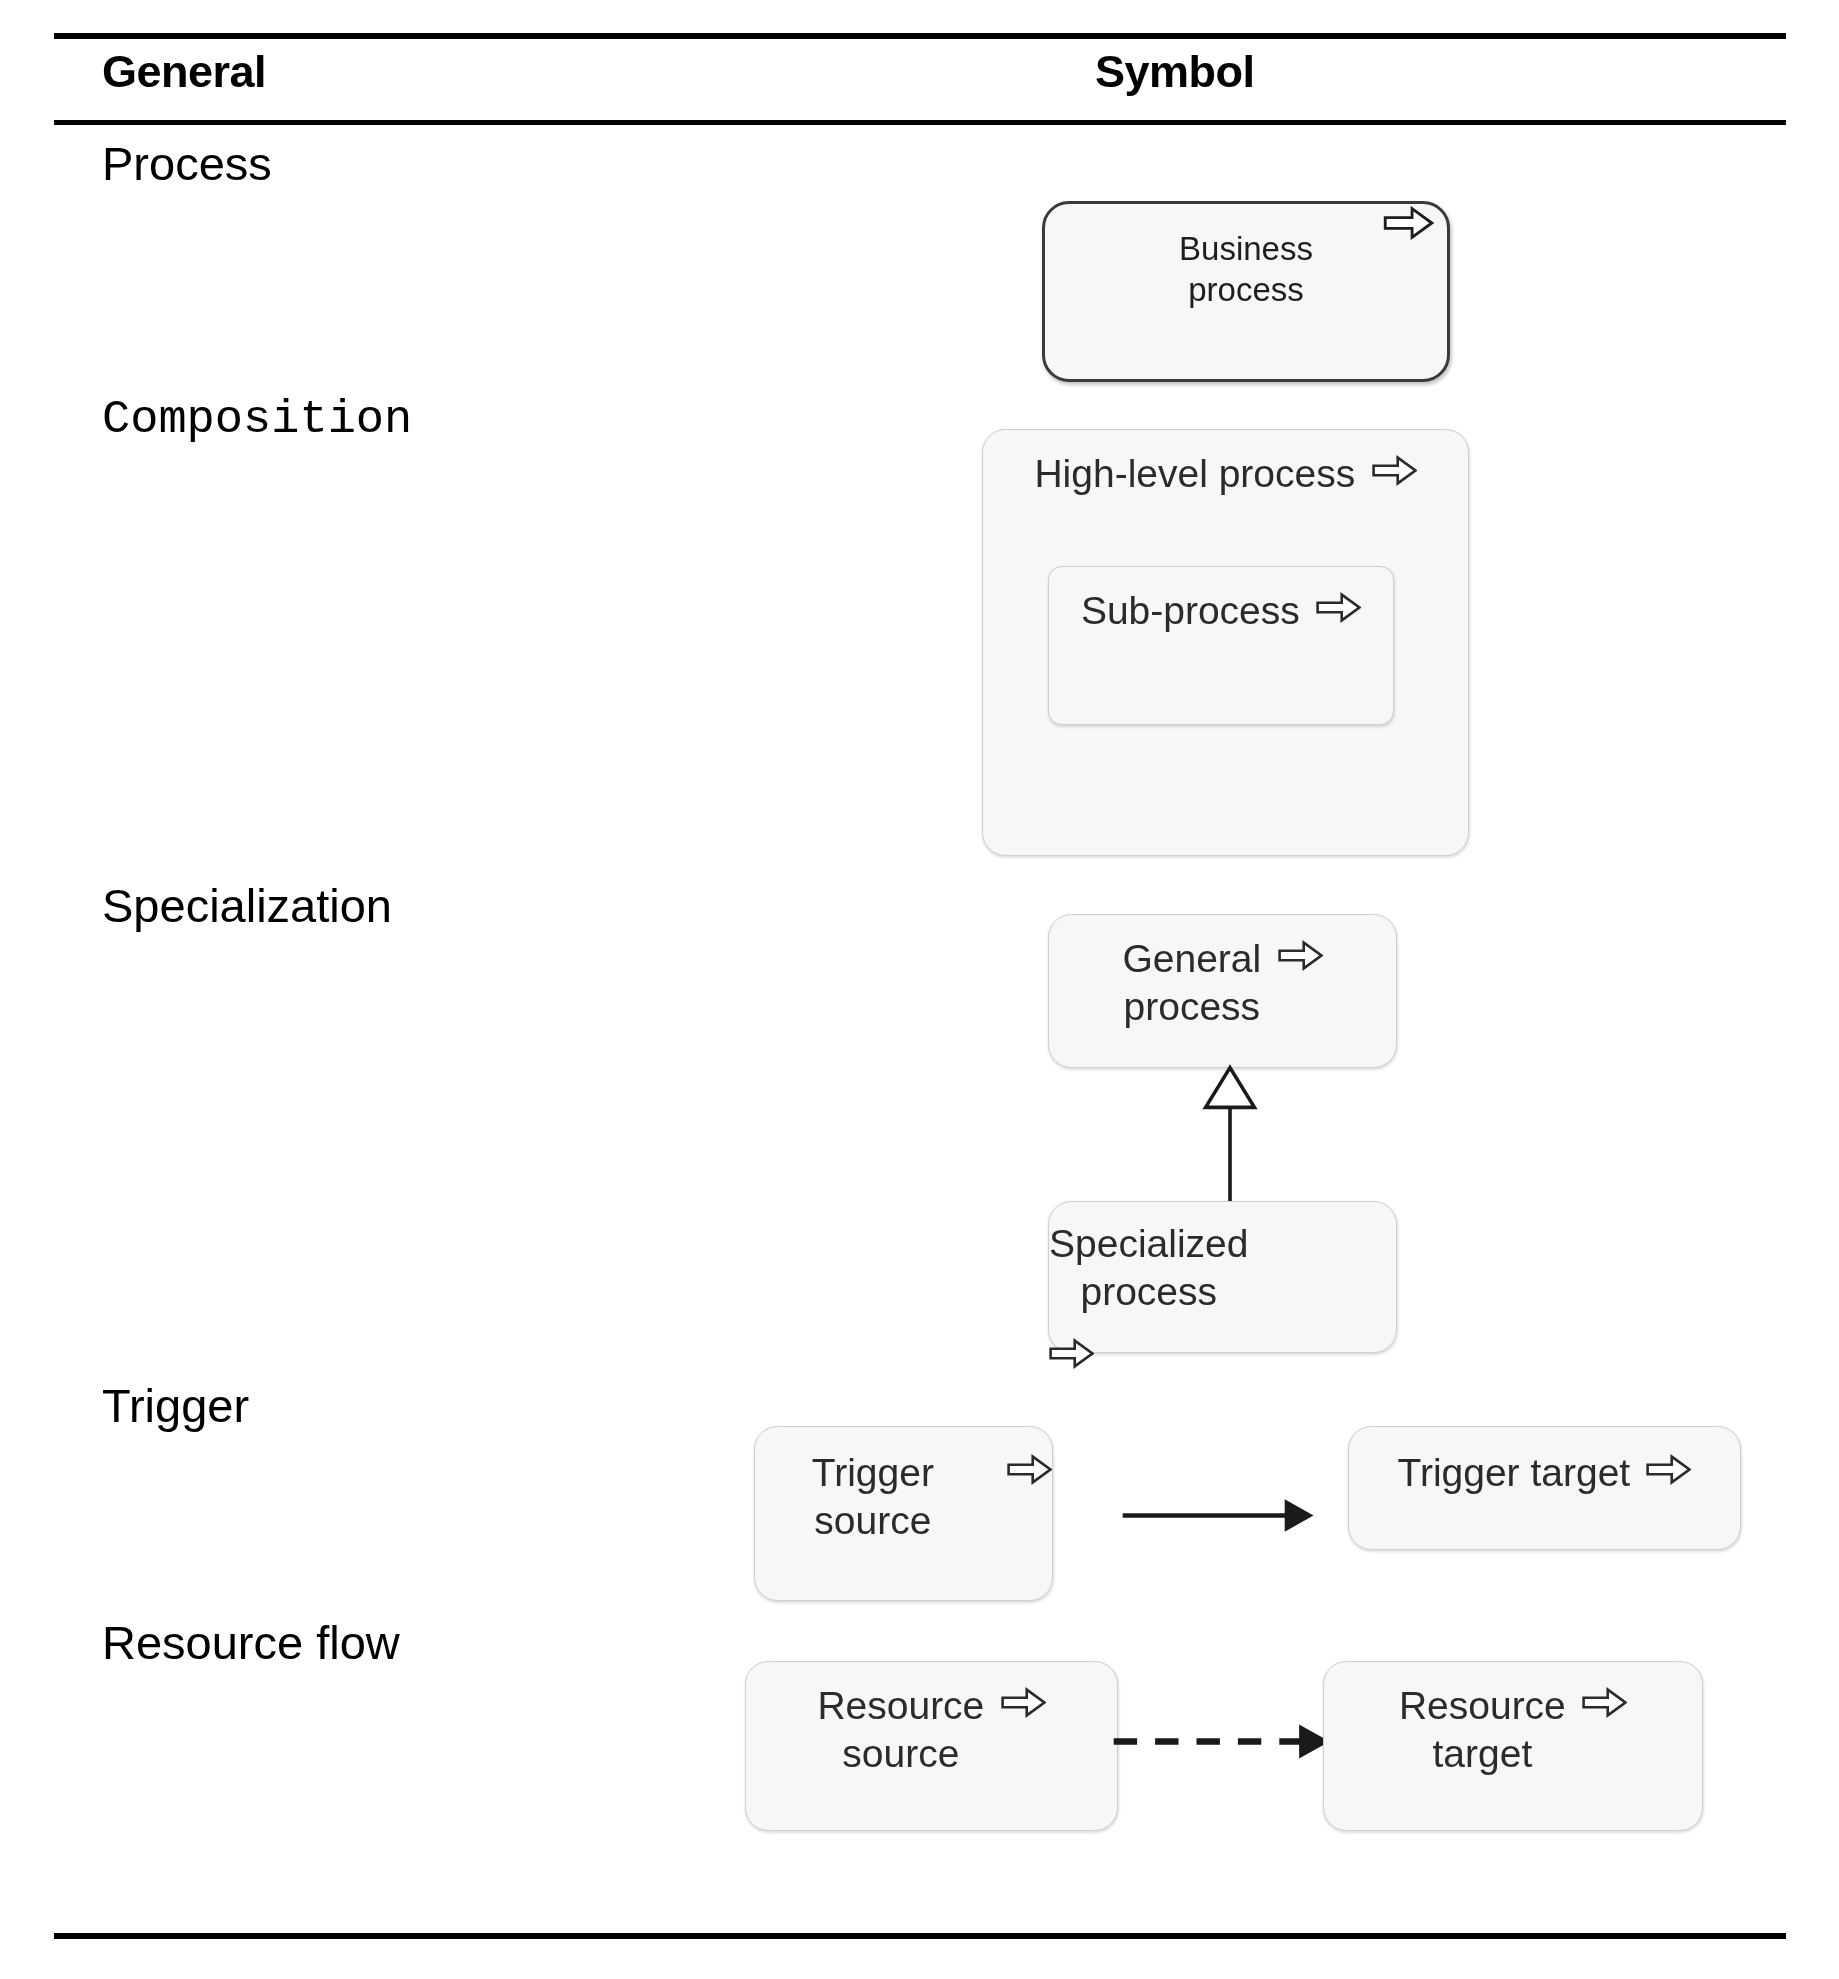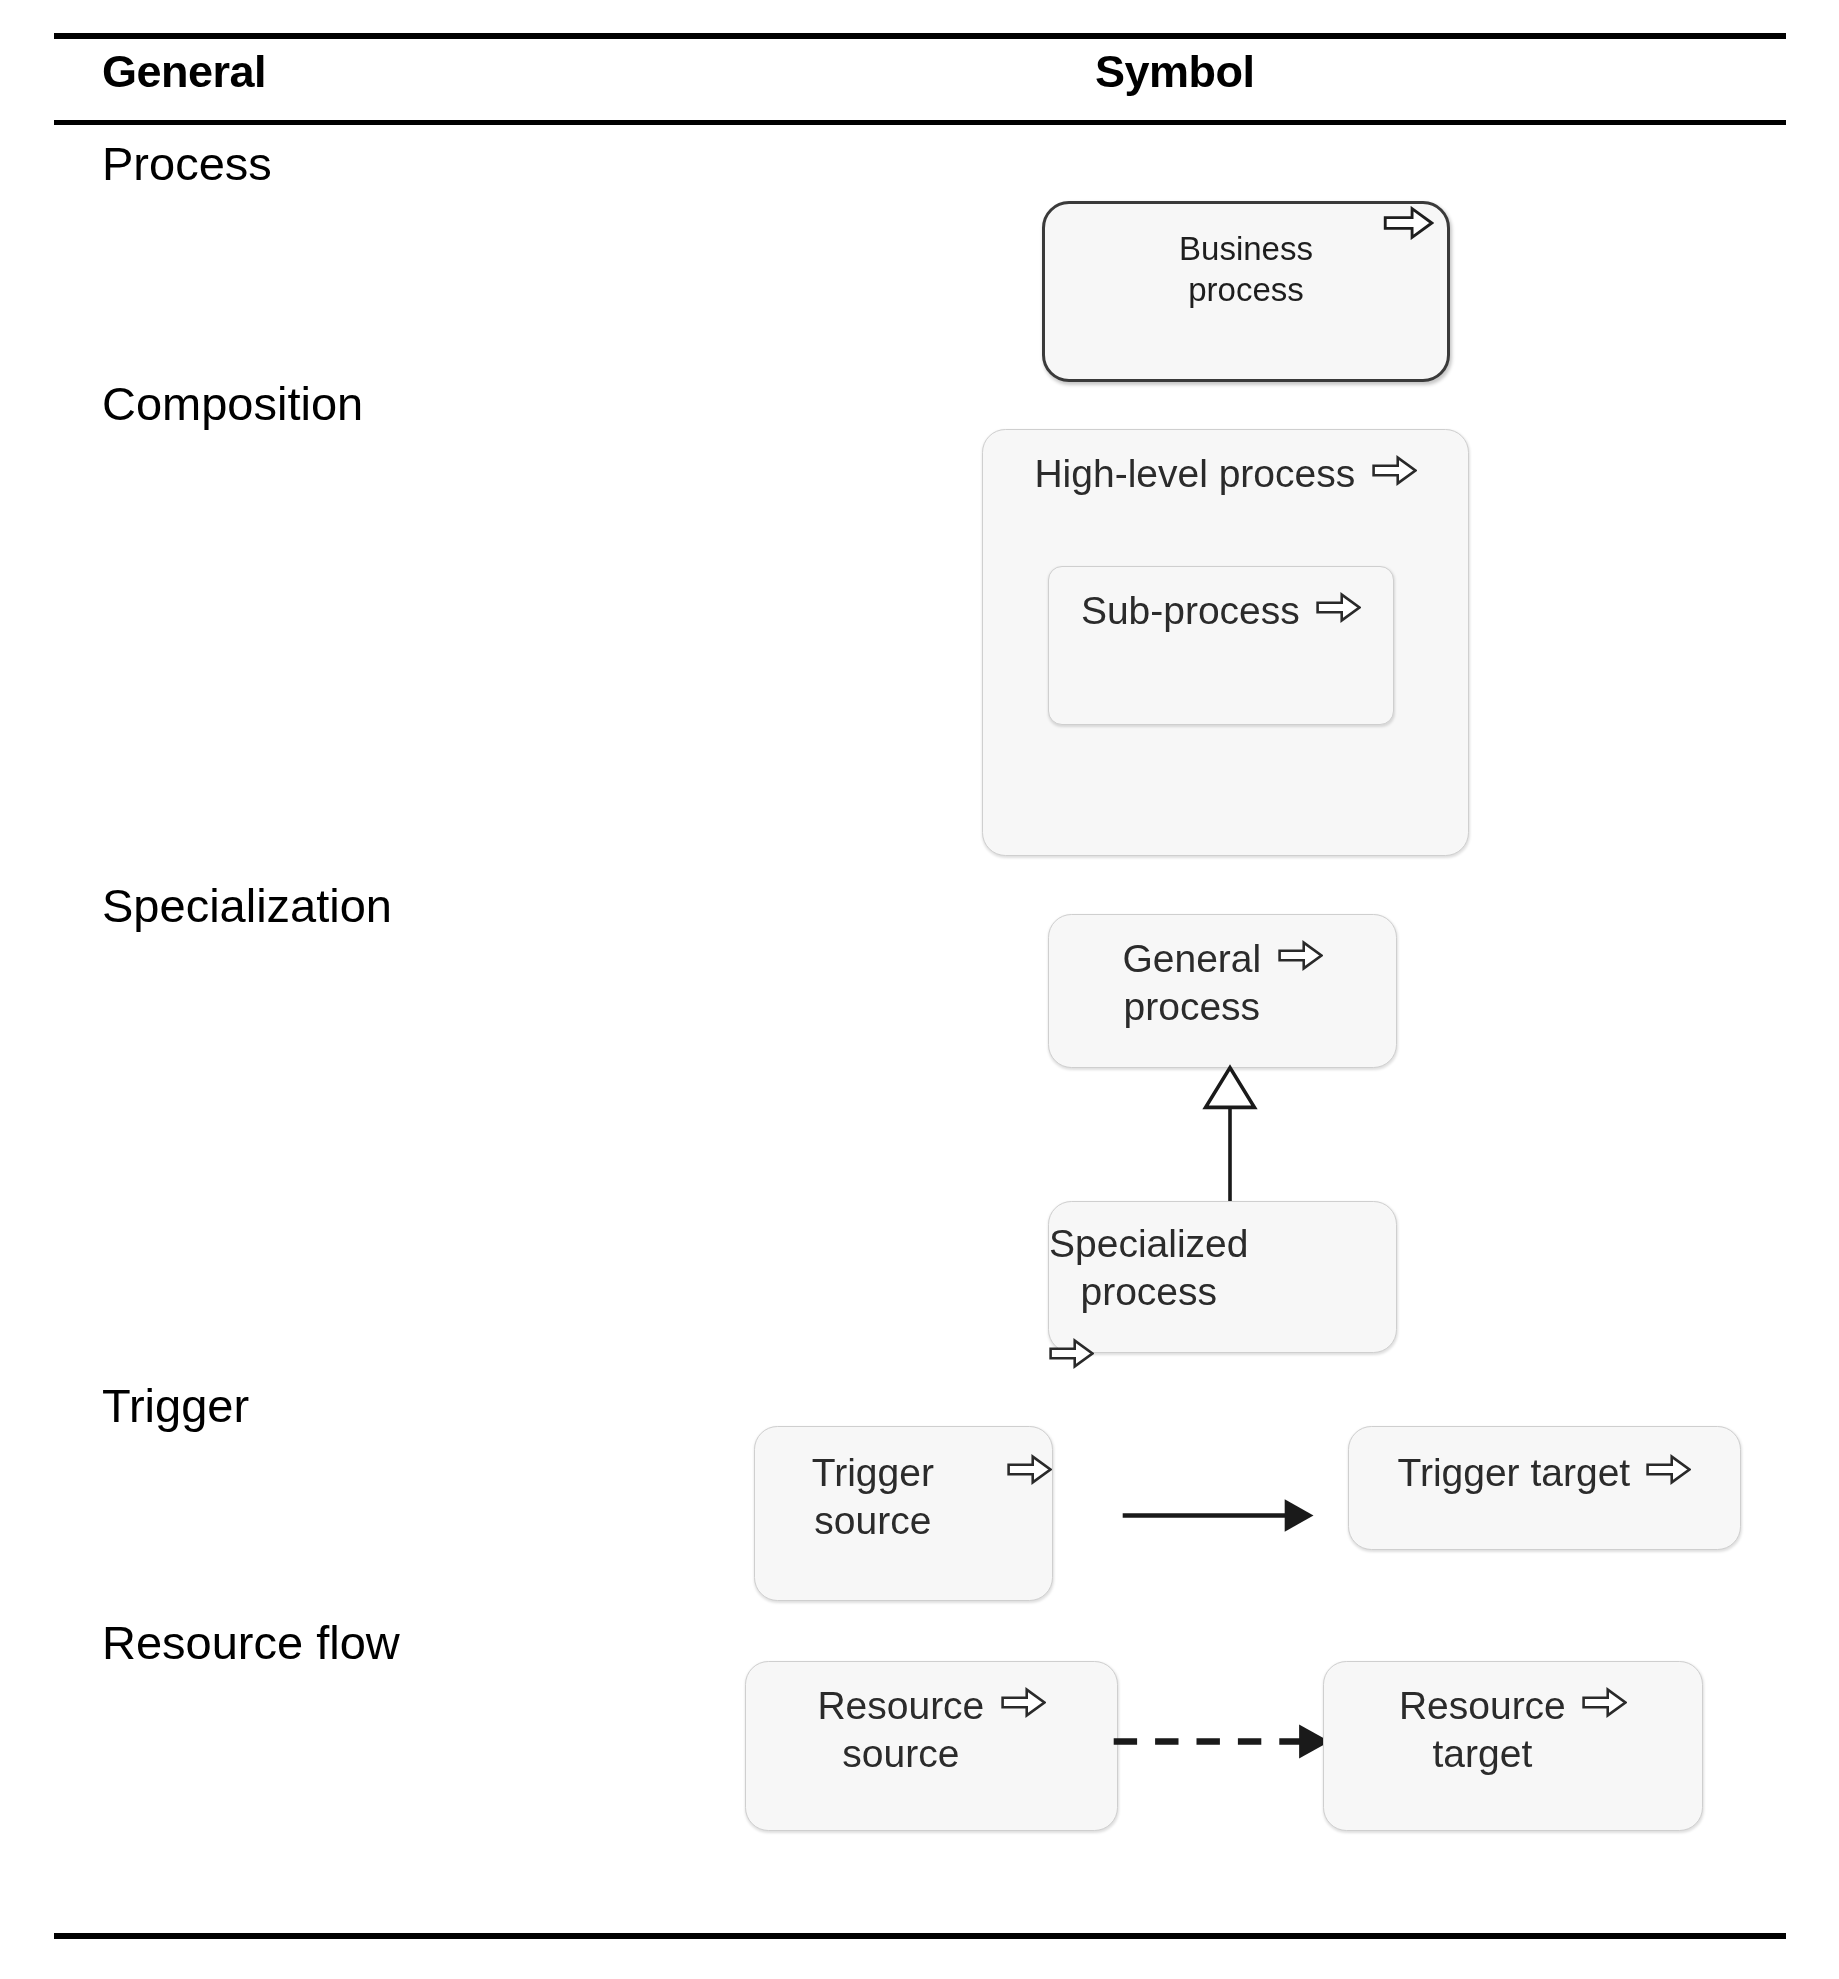--- a/index.html
+++ b/index.html
@@ -47,21 +47,21 @@
   
   .concept {
     position: absolute;
     left: 102px;
     font-size: 47px;
     line-height: 1;
     white-space: nowrap;
     color: #000000;
   }
   .c-process        { top: 140px; }
-  .c-composition    { top: 380px; }
+  .c-composition    { top: 396px; font-family: Liberation Mono, monospace; }
   .c-specialization { top: 882px; }
   .c-trigger        { top: 1382px; }
   .c-resourceflow   { top: 1619px; }
 
   
   .pbox {
     position: absolute;
     box-sizing: border-box;
     background: #f7f7f7;
     border: 1.8px solid #cfcfcf;

